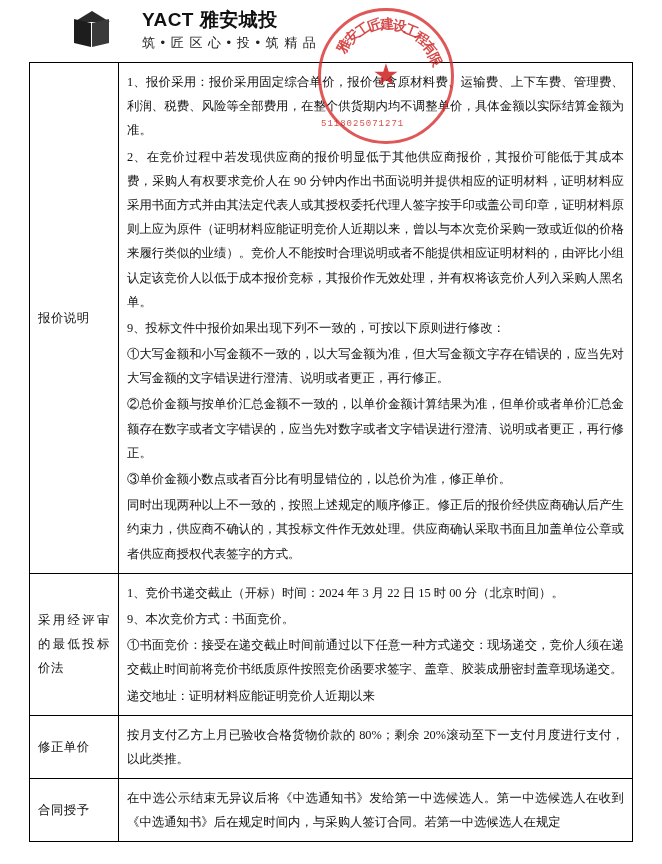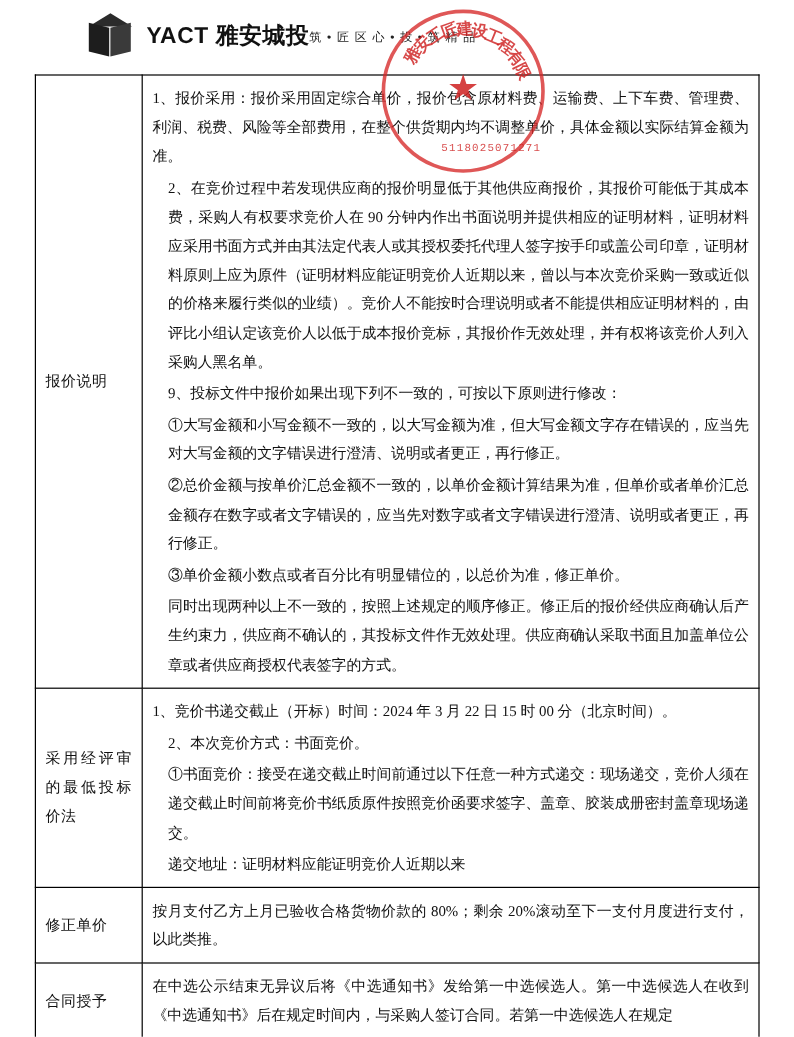--- a/index.html
+++ b/index.html
@@ -48,33 +48,34 @@
   }
   .logo-cube .right {
     position: absolute;
     left: 20px; top: 10px;
     width: 17px; height: 24px;
     background: #3a3a3a;
     transform: skewY(-14deg);
   }
   .logo-text {
     display: flex;
-    flex-direction: row;
+    flex-direction: column;
     justify-content: center;
+    margin-left: 20px;
   }
   .logo-title {
     font-size: 19px;
     font-weight: bold;
     letter-spacing: 0.5px;
     font-family: "Liberation Sans", sans-serif;
     color: #111;
     line-height: 1.1;
   }
   .logo-sub {
-    font-size: 10px;
+    font-size: 13px;
     letter-spacing: 1px;
     color: #222;
     margin-top: 3px;
     font-family: "Liberation Sans", sans-serif;
   }
 
   
   .seal {
     position: absolute;
     left: 318px;
@@ -109,21 +110,21 @@
     font-weight: bold;
     font-family: "Liberation Sans", sans-serif;
     transform-origin: 0 0;
     white-space: nowrap;
   }
   .seal .seal-bottom {
     position: absolute;
     left: 0;
     bottom: 12px;
     width: 130px;
-    text-align: right;
+    text-align: left;
     font-size: 9px;
     letter-spacing: 1px;
     font-family: "Liberation Mono", monospace;
     color: rgba(206, 32, 32, 0.8);
   }
 
   
   .doc-table {
     border-collapse: collapse;
     width: 604px;
@@ -144,21 +145,20 @@
     text-align: center;
     vertical-align: middle;
     letter-spacing: 0.5px;
   }
   .content-cell p {
     margin: 0;
     text-indent: 0;
   }
   .content-cell p + p {
     margin-top: 2px;
-    margin-left: 13px;
   }
 </style>
 </head>
 <body>
 
 <div class="header">
   <div class="logo-cube">
     <div class="top"></div>
     <div class="left"></div>
     <div class="right"></div>
@@ -200,21 +200,21 @@
         <p>②总价金额与按单价汇总金额不一致的，以单价金额计算结果为准，但单价或者单价汇总金额存在数字或者文字错误的，应当先对数字或者文字错误进行澄清、说明或者更正，再行修正。</p>
         <p>③单价金额小数点或者百分比有明显错位的，以总价为准，修正单价。</p>
         <p>同时出现两种以上不一致的，按照上述规定的顺序修正。修正后的报价经供应商确认后产生约束力，供应商不确认的，其投标文件作无效处理。供应商确认采取书面且加盖单位公章或者供应商授权代表签字的方式。</p>
       </td>
     </tr>
 
     <tr>
       <td class="label-cell">采用经评审的最低投标价法</td>
       <td class="content-cell">
         <p>1、竞价书递交截止（开标）时间：2024 年 3 月 22 日 15 时 00 分（北京时间）。</p>
-        <p>2、本次竞价方式：书面竞价。</p>
+        <p>9、本次竞价方式：书面竞价。</p>
         <p>①书面竞价：接受在递交截止时间前通过以下任意一种方式递交：现场递交，竞价人须在递交截止时间前将竞价书纸质原件按照竞价函要求签字、盖章、胶装成册密封盖章现场递交。</p>
         <p>递交地址：证明材料应能证明竞价人近期以来</p>
       </td>
     </tr>
 
     <tr>
       <td class="label-cell">修正单价</td>
       <td class="content-cell">
         <p>按月支付乙方上月已验收合格货物价款的 80%；剩余 20%滚动至下一支付月度进行支付，以此类推。</p>
       </td>

